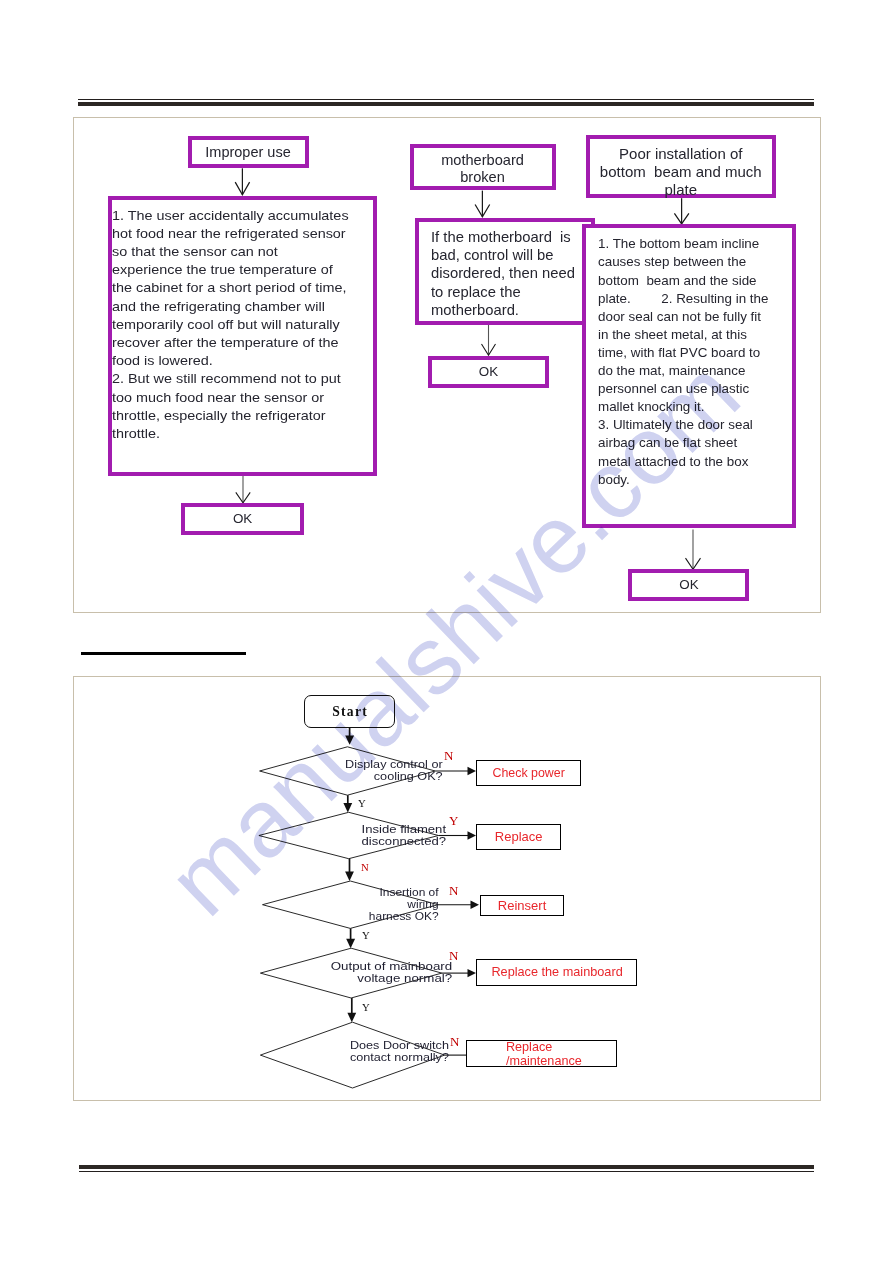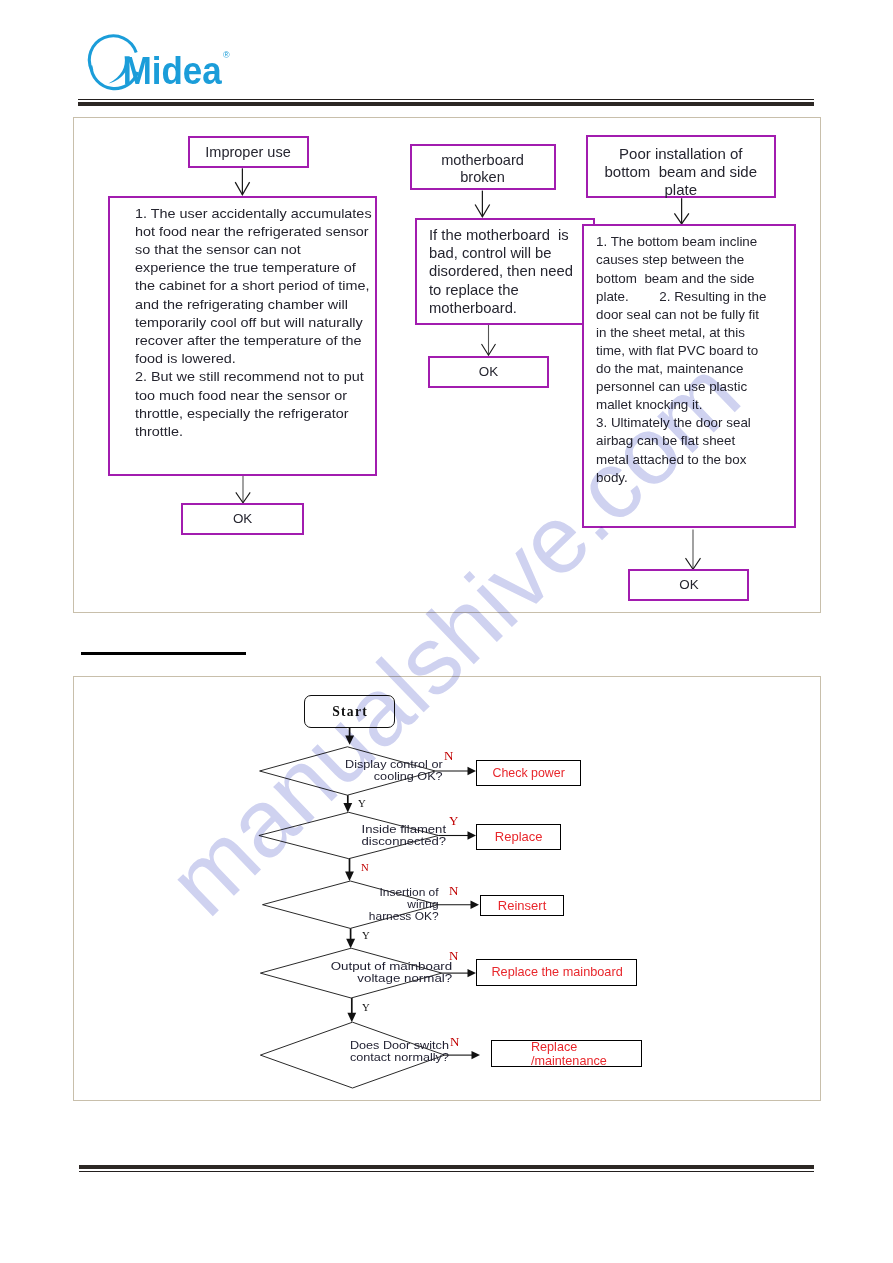--- a/index.html
+++ b/index.html
@@ -16,27 +16,27 @@
   
   #logo{position:absolute;left:86px;top:30px;width:160px;height:64px;}
   #header-rule{position:absolute;left:77.7px;top:98.6px;width:736.3px;height:8px;}
   #header-rule .thin{position:absolute;left:0;top:0;width:100%;height:1px;background:#231f1e;}
   #header-rule .thick{position:absolute;left:0;top:3.1px;width:100%;height:4.6px;background:#2c2724;}
 
   
   .chart-frame{position:absolute;border:1px solid #c8bfab;background:transparent;box-sizing:border-box;}
 
   
-  .fbox{position:absolute;box-sizing:border-box;border:2px solid #a21caf;background:#fff;
+  .fbox{position:absolute;box-sizing:border-box;border:4px solid #a21caf;background:#fff;
         display:flex;align-items:center;justify-content:center;text-align:center;
         font-size:13.4px;color:#25252f;line-height:18px;}
   .fbox > span{display:block;width:100%;}
   .fbox .ln{white-space:pre;}
   .fbox.body{display:block;text-align:left;padding:0;font-size:13.4px;line-height:18.2px;}
-  .fbox.body > span{display:block;padding-top:6.5px;padding-left:25px;}
+  .fbox.body > span{display:block;padding-top:6.5px;padding-left:0;}
   .fbox.body .ln{transform:scaleX(1.075);transform-origin:left center;white-space:pre;}
   #detail-2{font-size:14.5px;line-height:18.3px;}
   #detail-2 > span{padding-left:11.5px;padding-top:6px;}
   #detail-2 .ln{transform:scaleX(1.02);}
   #detail-3{font-size:13px;line-height:18.1px;}
   #detail-3 > span{padding-left:12px;padding-top:7.5px;}
   #detail-3 .ln{transform:scaleX(1.03);}
   #cause-1{font-size:14.5px;}
   .okbox{font-size:13.4px;}
   #cause-2{font-size:14.6px;line-height:17px;padding-top:4px;}
@@ -69,29 +69,20 @@
 </style>
 </head>
 <body>
 
 <div class="page">
 
   <div id="watermark">
     <div class="wm-text">manualshive.com</div>
   </div>
 
-  <div id="logo">
-    <svg viewBox="0 0 160 70" width="160" height="70">
-      <path d="M6.0 40.8 A24 24 0 1 1 50.2 22.5" fill="none" stroke="#1b9dd9" stroke-width="3.1" stroke-linecap="butt"></path>
-      <path d="M4.8 35.6 A24 24 0 0 0 51.6 42.0" fill="none" stroke="#1b9dd9" stroke-width="3.1" stroke-linecap="butt"></path>
-      <path d="M38.6 26.2 L43.7 26.2 C43.7 38.5 38.0 49.0 22.4 53.6 C36.0 46.2 40.2 37.0 38.6 26.2 Z" fill="#1b9dd9"></path>
-      <text x="36.7" y="53.7" font-family="Liberation Sans, sans-serif" font-size="38" font-weight="bold" fill="#1b9dd9" textLength="99" lengthAdjust="spacingAndGlyphs">Midea</text>
-      <text x="137" y="28" font-family="Liberation Sans, sans-serif" font-size="9" fill="#1b9dd9">®</text>
-    </svg>
-  </div>
   <div id="header-rule">
       <div class="thin"></div>
       <div class="thick"></div>
     </div>
 
   <div class="chart-frame" id="frame1" style="left:73px;top:117px;width:748px;height:496px;"></div>
 
   <div id="c1">
     <svg id="c1svg" class="abs" style="left:73px;top:117px;width:748px;height:496px;" viewBox="0 0 748 496">
       <path d="M169.4 51.3 L169.4 77.8" stroke="#1a1a1a" stroke-width="1.25" fill="none"></path>
@@ -147,21 +138,21 @@
           <div class="ln">motherboard.</div>
         </span>
     </div>
     <div class="fbox okbox" style="left:427.8px;top:356.3px;width:121.5px;height:32px;">
       <span>OK</span>
     </div>
 
     <div class="fbox" style="left:586px;top:135.2px;width:189.5px;height:63px;" id="cause-3">
       <span>
           <div class="ln">Poor installation of</div>
-          <div class="ln">bottom  beam and side</div>
+          <div class="ln">bottom  beam and much</div>
           <div class="ln">plate</div>
         </span>
     </div>
     <div class="fbox body" id="detail-3" style="left:582.1px;top:223.9px;width:214px;height:304px;">
       <span>
           <div class="ln">1. The bottom beam incline</div>
           <div class="ln">causes step between the</div>
           <div class="ln">bottom  beam and the side</div>
           <div class="ln">plate.   2. Resulting in the</div>
           <div class="ln">door seal can not be fully fit</div>
@@ -244,21 +235,21 @@
       </div>
     <div class="rbox" style="left:476.2px;top:823.9px;width:84.7px;height:26.6px;">
       <span>Replace</span>
       </div>
     <div class="rbox" style="left:479.6px;top:895.2px;width:84px;height:21px;">
       <span>Reinsert</span>
       </div>
     <div class="rbox" style="left:476.4px;top:958.7px;width:161.1px;height:26.9px;" id="ab4">
       <span>Replace the mainboard</span>
       </div>
-    <div class="rbox" style="left:491px;top:1039.8px;width:151px;height:27.5px;padding-left:40px;" id="ab5">
+    <div class="rbox" style="left:466px;top:1039.8px;width:151px;height:27.5px;padding-left:40px;" id="ab5">
       <span>Replace /maintenance</span>
       </div>
 
     <div class="yn big" style="left:444px;top:749px;">N</div>
     <div class="yn big" style="left:449px;top:814px;">Y</div>
     <div class="yn big" style="left:449px;top:884px;">N</div>
     <div class="yn big" style="left:449px;top:949px;">N</div>
     <div class="yn big" style="left:450px;top:1035px;">N</div>
 
     <div class="yn blk" style="left:358px;top:798px;">Y</div>

